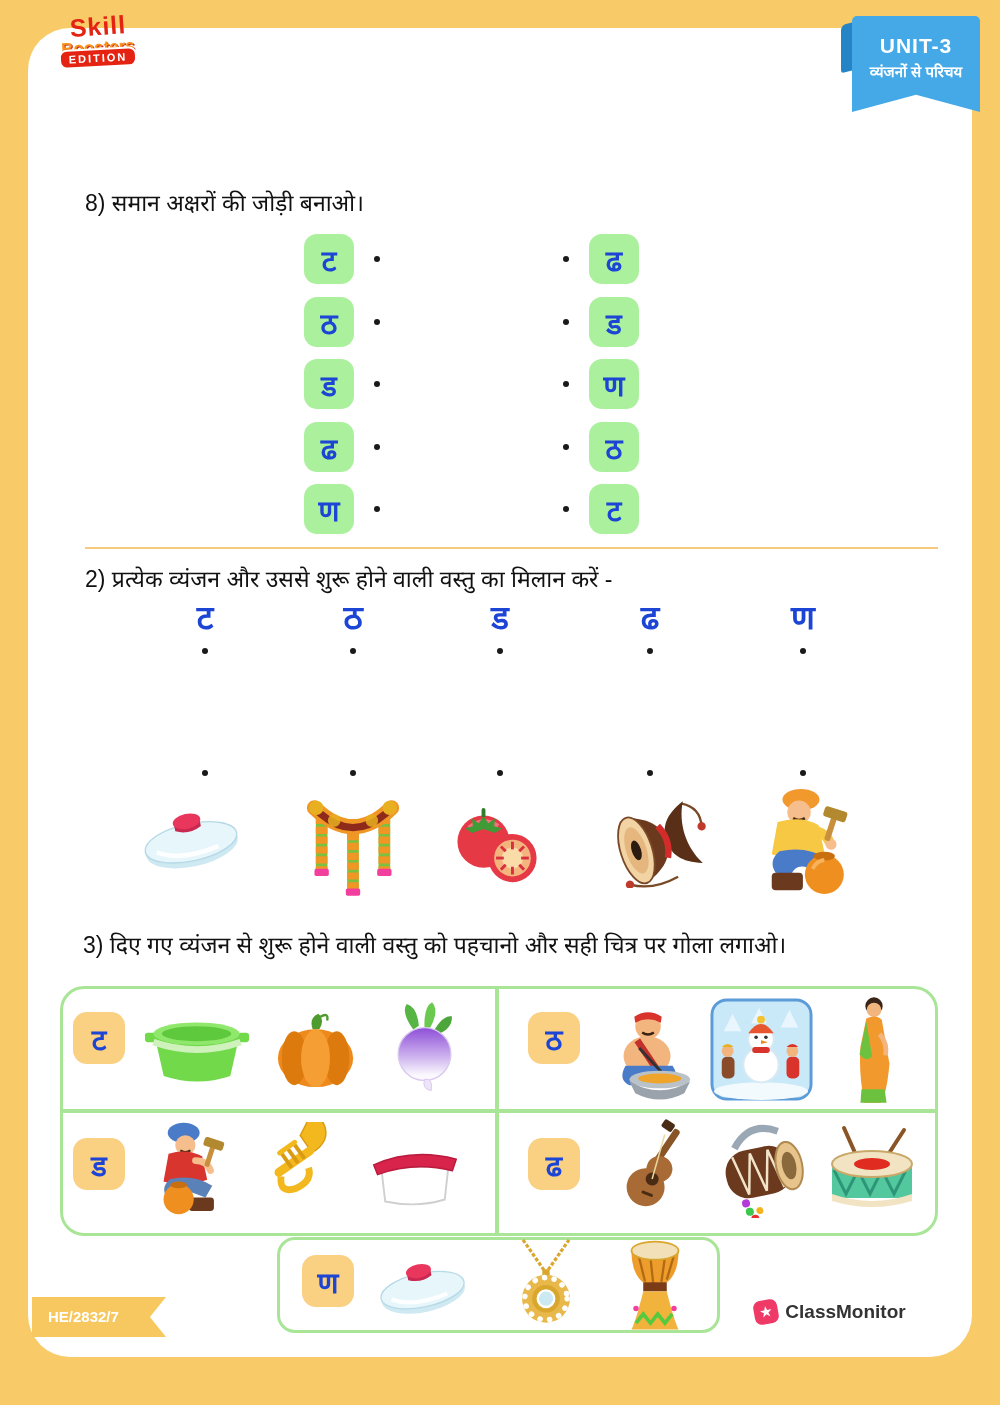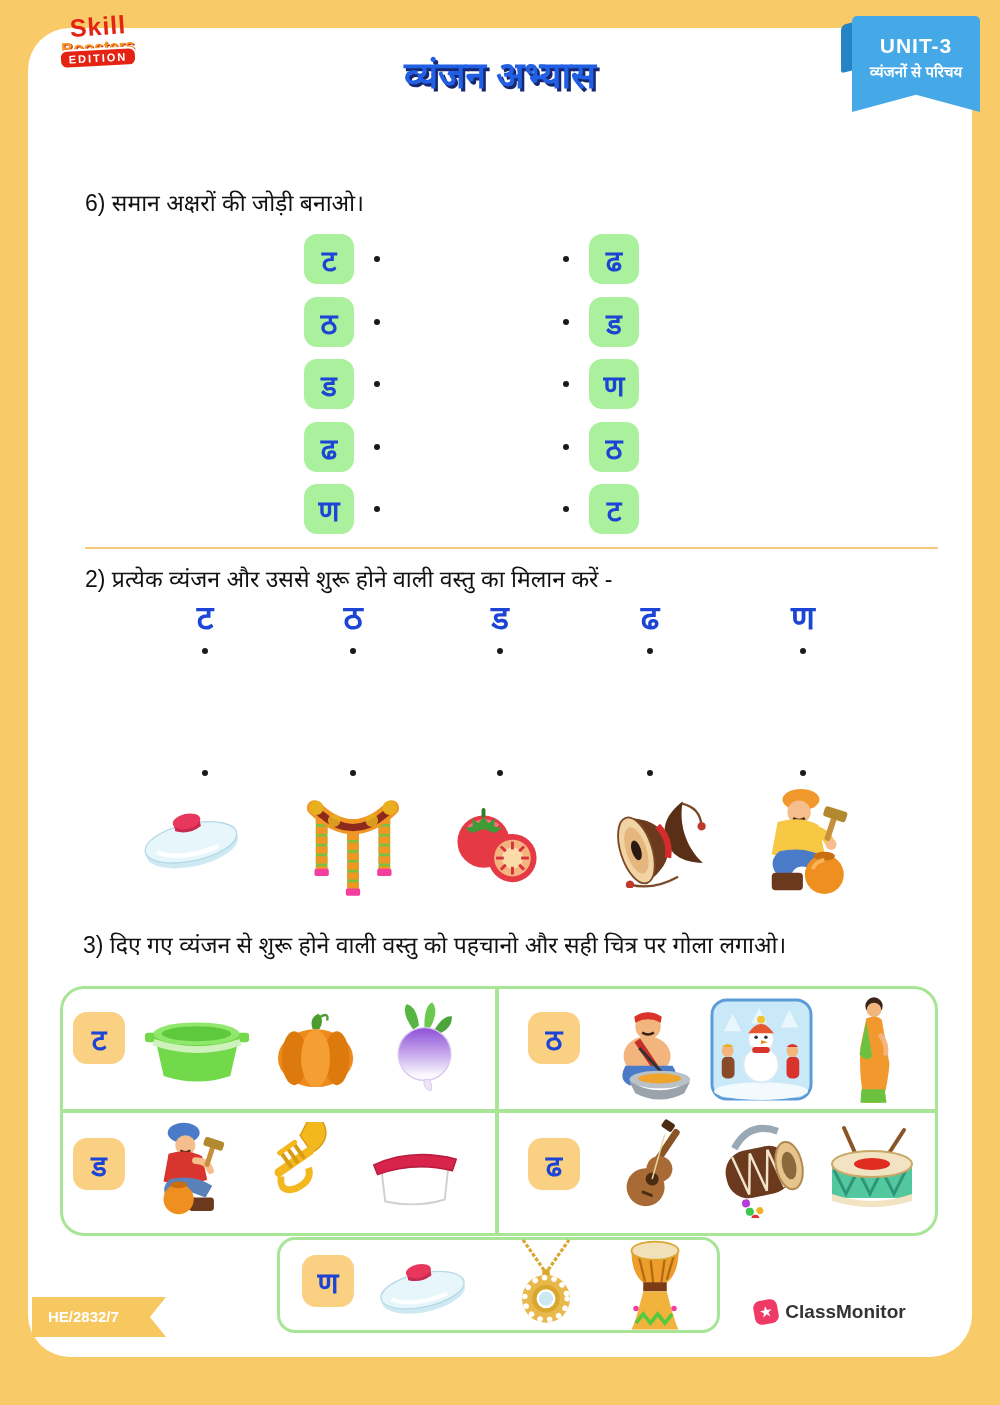--- a/index.html
+++ b/index.html
@@ -67,24 +67,23 @@
 
 <div class="unit-badge">
   <div class="unit-fold"></div>
   <div class="unit-main">
     <div class="unit-line1">UNIT-3</div>
     <div class="unit-line2">व्यंजनों से परिचय</div>
   </div>
 </div>
 
 <div class="title">
-  <div class="title-l1">व्यंजन अभ्यास</div>
-</div>
-
-<div class="q-text" style="left:85px; top:186px;">6) समान अक्षरों की जोड़ी बनाओ।</div>
+</div>
+
+<div class="q-text" style="left:85px; top:186px;">8) समान अक्षरों की जोड़ी बनाओ।</div>
 
 <div class="tile tile-green" style="left:304px; top:234px;">ट</div>
 <div class="tile tile-green" style="left:304px; top:297px;">ठ</div>
 <div class="tile tile-green" style="left:304px; top:359px;">ड</div>
 <div class="tile tile-green" style="left:304px; top:422px;">ढ</div>
 <div class="tile tile-green" style="left:304px; top:484px;">ण</div>
 
 <div class="dot" style="left:374px; top:256px;"></div>
 <div class="dot" style="left:374px; top:319px;"></div>
 <div class="dot" style="left:374px; top:381px;"></div>

